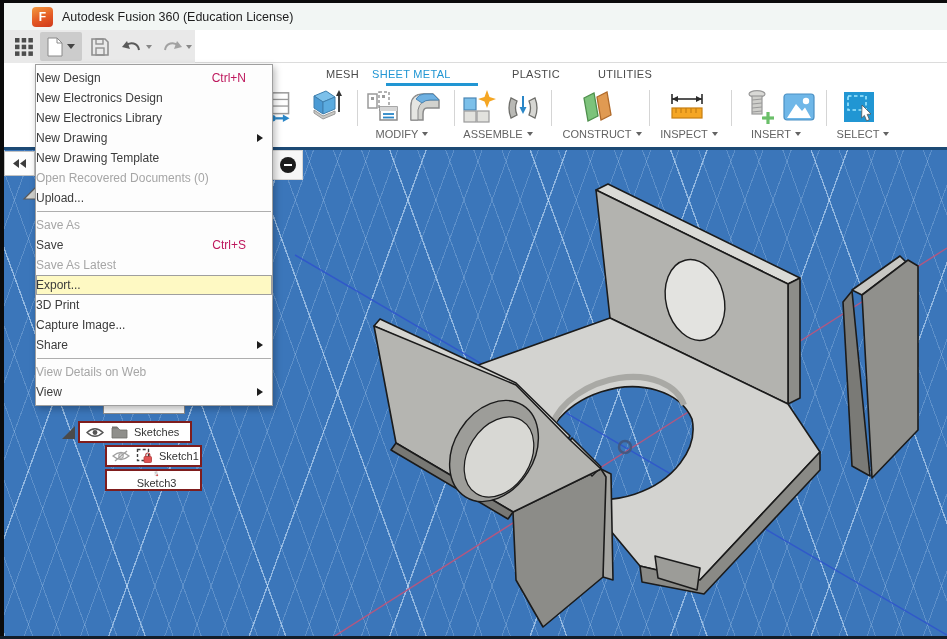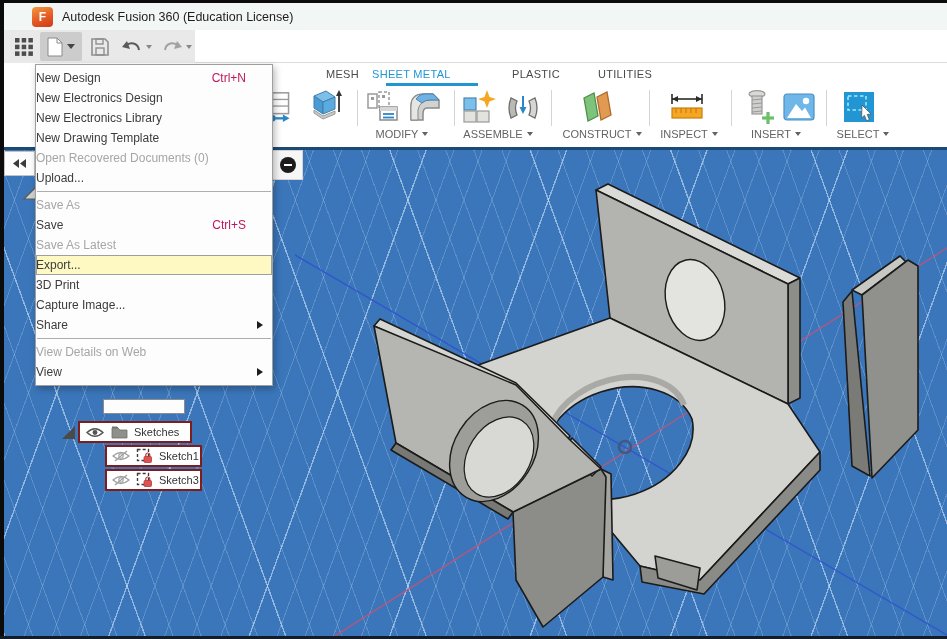--- a/index.html
+++ b/index.html
@@ -373,21 +373,21 @@
     <line x1="3" y1="11" x2="15" y2="1" stroke="#a0a0a0" stroke-width="1.3"></line>
   </svg>
   <svg width="17" height="17" viewBox="0 0 17 17" style="margin-left:6px;">
     <rect x="1.5" y="1.5" width="11" height="11" fill="#fff" stroke="#3c3c3c" stroke-width="1.4" stroke-dasharray="3 2.2"></rect>
     <rect x="8" y="8.5" width="7.5" height="6" rx="1" fill="#e05252" stroke="#b03a3a" stroke-width="0.8"></rect>
     <path d="M9.8 8.5 V7 a2 2 0 0 1 4 0 V8.5" fill="none" stroke="#b03a3a" stroke-width="1.2"></path>
   </svg>
   <span class="tree-label">Sketch1</span>
 </div>
 
-<div class="tree-row" style="left:105px;top:469px;width:97px;height:22px;">
+<div class="tree-row" style="left:105px;top:469px;width:97px;height:22px;flex-direction:column;">
   <svg width="18" height="12" viewBox="0 0 18 12" style="margin-left:5px;">
     <path d="M1 6 Q9 -1 17 6 Q9 13 1 6 Z" fill="none" stroke="#a0a0a0" stroke-width="1.3"></path>
     <circle cx="9" cy="6" r="2.2" fill="none" stroke="#a0a0a0" stroke-width="1.1"></circle>
     <line x1="3" y1="11" x2="15" y2="1" stroke="#a0a0a0" stroke-width="1.3"></line>
   </svg>
   <svg width="17" height="17" viewBox="0 0 17 17" style="margin-left:6px;">
     <rect x="1.5" y="1.5" width="11" height="11" fill="#fff" stroke="#3c3c3c" stroke-width="1.4" stroke-dasharray="3 2.2"></rect>
     <rect x="8" y="8.5" width="7.5" height="6" rx="1" fill="#e05252" stroke="#b03a3a" stroke-width="0.8"></rect>
     <path d="M9.8 8.5 V7 a2 2 0 0 1 4 0 V8.5" fill="none" stroke="#b03a3a" stroke-width="1.2"></path>
   </svg>
@@ -399,20 +399,24 @@
     <span>New Design</span>
     <span class="mi-shortcut">Ctrl+N</span>
   </div>
   <div class="mi">
     <span>New Electronics Design</span>
   </div>
   <div class="mi">
     <span>New Electronics Library</span>
   </div>
   <div class="mi">
+    <span>New Drawing</span>
+    <span class="mi-arrow"></span>
+  </div>
+  <div class="mi">
     <span>New Drawing Template</span>
   </div>
   <div class="mi dis">
     <span>Open Recovered Documents (0)</span>
   </div>
   <div class="mi">
     <span>Upload...</span>
   </div>
   <div class="menu-sep"></div>
   <div class="mi dis">

